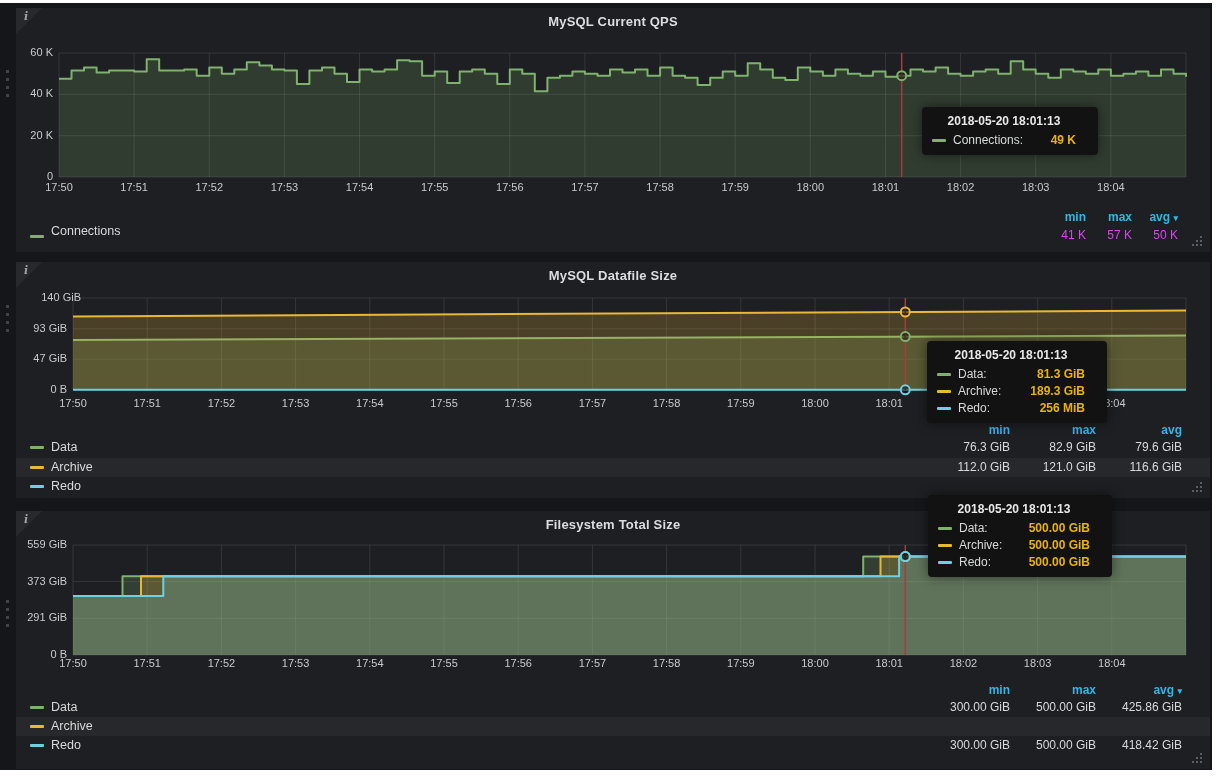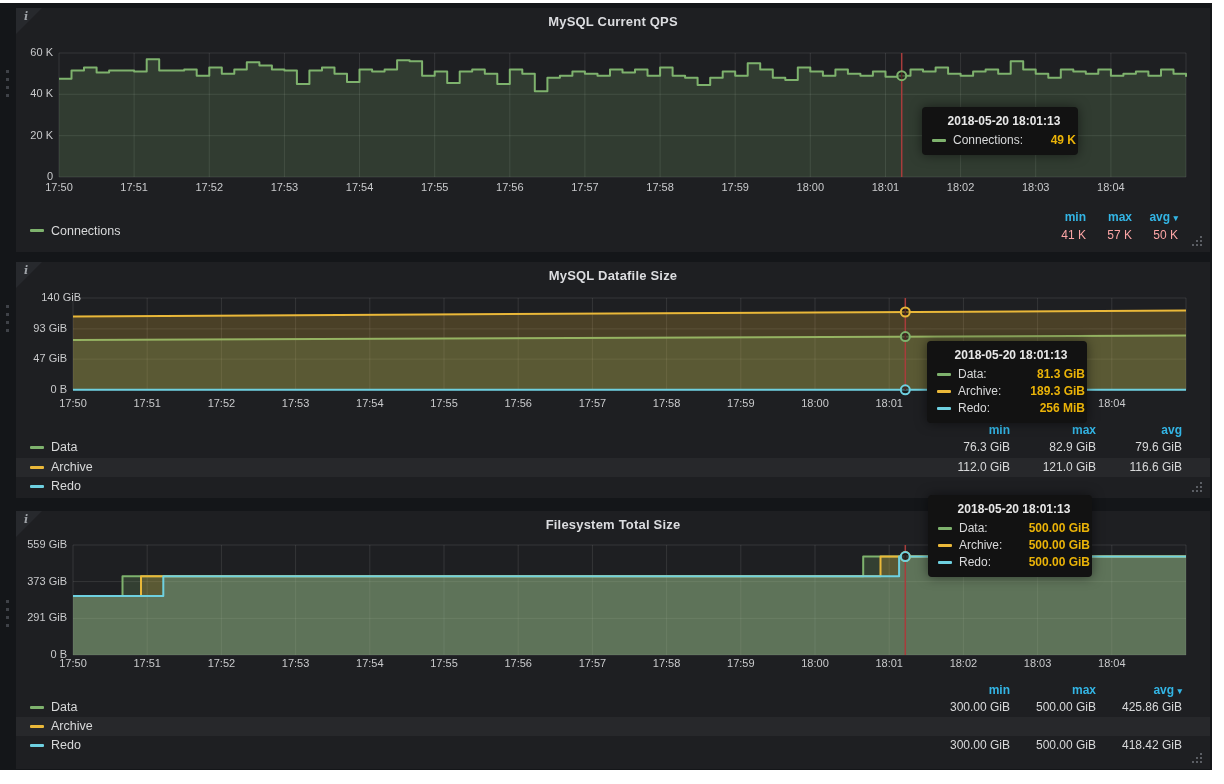--- a/index.html
+++ b/index.html
@@ -13,32 +13,32 @@
   .corner{position:absolute;top:0;left:0;width:0;height:0;border-style:solid;
           border-width:26px 26px 0 0;border-color:#27292d transparent transparent transparent}
   .info-i{position:absolute;top:2px;left:8px;font-style:italic;font-weight:bold;
           font-size:11px;font-family:"DejaVu Serif",serif;color:#9fa3a8}
   .plot{position:absolute}
   .plot svg{overflow:visible;display:block}
   .x-tick{position:absolute;width:48px;text-align:center;font-size:11px;color:#c9cacc;white-space:nowrap}
   .y-tick{position:absolute;width:50px;text-align:right;font-size:11px;color:#c9cacc;white-space:nowrap}
   .dash{display:inline-block;width:14px;height:3px;border-radius:1px;margin-right:7px;vertical-align:middle}
   .legend-inline-item{position:absolute;left:14px;top:215px;font-size:12.5px;color:#d8d9da;
-                      display:flex;align-items:center;height:15px}
+                      display:flex;align-items:flex-end;height:15px}
   .stats-inline{position:absolute;right:32px;top:200px;text-align:right;line-height:15px}
-  .colw{display:inline-block;width:46px;text-align:right;font-size:12px;color:#fca5a5}
+  .colw{display:inline-block;width:46px;text-align:right;font-size:12px;color:#d946ef}
   .col{display:inline-block;width:86px;text-align:right;font-size:12px;color:#d8d9da}
   .stat-h{color:#33b5e5;font-weight:bold}
   .caret{font-size:9px;color:#33b5e5}
   .lheader{position:absolute;right:28px;height:16px;line-height:16px}
   .lrow{position:absolute;left:0;right:0;height:19px;line-height:19px;font-size:12.5px;color:#d8d9da}
   .lrow.striped{background:rgba(255,255,255,0.045)}
   .lrow .series{position:absolute;left:14px;top:0;height:100%;display:flex;align-items:center}
   .lrow .vals{position:absolute;right:28px;top:0;height:100%}
-  .tooltip{position:absolute;background:#121212;border-radius:4px;padding:7px 2px 8px 10px;
+  .tooltip{position:absolute;background:#121212;border-radius:4px;padding:7px 22px 8px 10px;
            color:#d8d9da;font-size:12px;z-index:10;box-shadow:0 0 12px rgba(0,0,0,.5)}
   .tt-date{font-weight:bold;text-align:center;margin-bottom:5px;color:#e8e8e8;white-space:nowrap}
   .tt-row{display:flex;align-items:center;margin-top:3px;white-space:nowrap}
   .tt-value{margin-left:auto;font-weight:bold;color:#eab308;padding-left:12px}
   .drag{position:absolute;left:6px;width:3px;height:3px;background:#3f4248;
         box-shadow:0 8px 0 #3f4248,0 16px 0 #3f4248,0 24px 0 #3f4248}
   .grip{position:absolute;right:8px;bottom:6px;width:2px;height:2px;background:#5b5e64;
         box-shadow:-8px 0 0 #5b5e64,-4px 0 0 #5b5e64,-4px -4px 0 #5b5e64,0 -4px 0 #5b5e64,0 -8px 0 #5b5e64}
 </style>
 </head>

